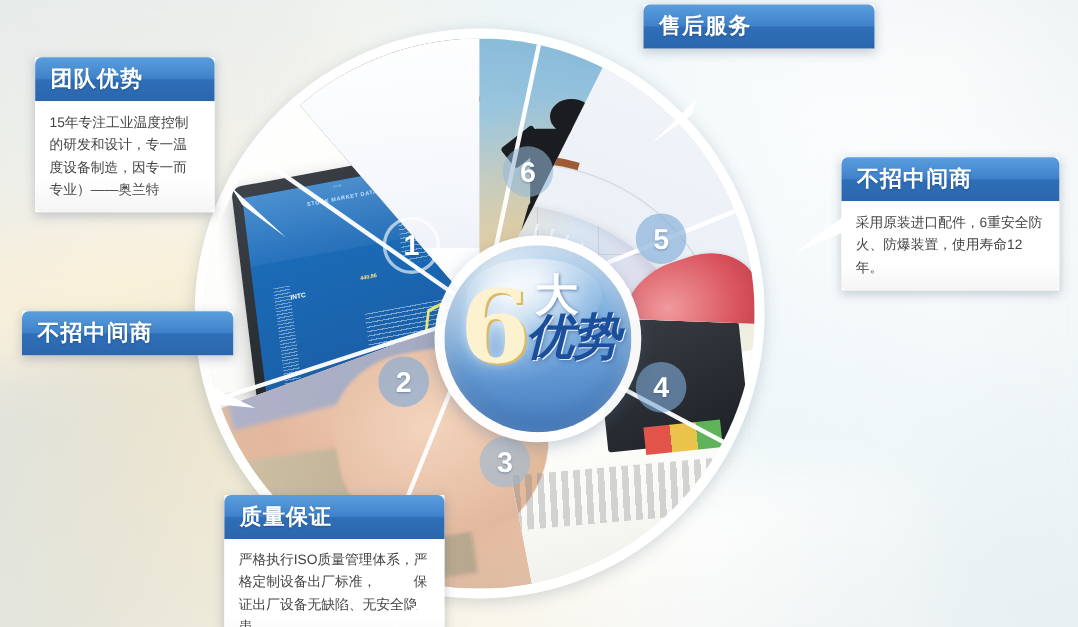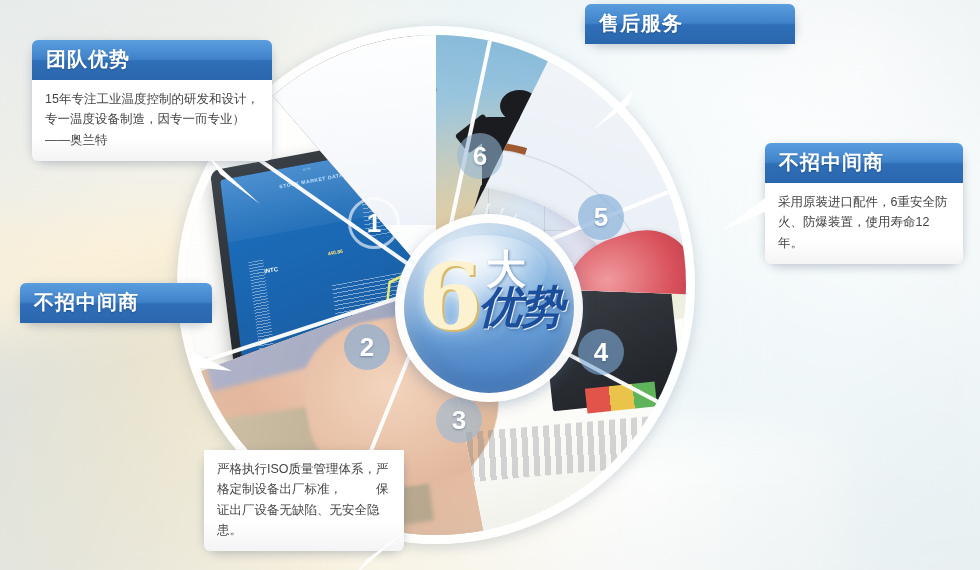--- a/index.html
+++ b/index.html
@@ -216,21 +216,21 @@
   
   .numbadge{position:absolute;width:46px;height:46px;border-radius:50%;
     display:flex;align-items:center;justify-content:center;
     color:#ffffff;font-size:26px;font-weight:bold;
     text-shadow:0 1px 2px rgba(40,70,110,.45);}
   .nb-ring{background:transparent;border:3px solid rgba(255,255,255,.62);}
   .nb-fill{background:rgba(126,170,214,.62);}
   .nb-fill2{background:rgba(150,185,214,.58);}
 
   
-  .card{position:absolute;background:#ffffff;border-radius:16px;
+  .card{position:absolute;background:#ffffff;border-radius:1px;
     box-shadow:0 3px 10px rgba(70,90,115,.3);overflow:visible;}
   .card .hd{border-radius:6px 6px 0 0;padding:6px 14px 7px;
     background:linear-gradient(180deg,#5b9ede 0%,#3f82ca 48%,#2f6fb8 52%,#2a66ad 100%);
     color:#ffffff;font-size:20px;font-weight:bold;letter-spacing:1px;
     text-shadow:0 1px 2px rgba(0,0,0,.22);}
   .card .bd{padding:9px 13px 11px;color:#444444;font-size:12.5px;line-height:1.62;
     background:linear-gradient(180deg,#ffffff 0%,#ffffff 70%,#f4f4f4 100%);
     border-radius:0 0 6px 6px;}
   .tail{position:absolute;width:0;height:0;}
 
@@ -380,21 +380,21 @@
   <div id="center">
     <div class="halo"></div>
     <div class="ball">
       <div class="gloss"></div>
       <div class="six">6</div>
       <div class="da">大</div>
       <div class="ys">优势</div>
     </div>
   </div>
 
-  <div class="card" style="left:32px;top:40px;width:240px">
+  <div class="card" style="left:32px;top:52px;width:163px">
     <div class="hd">团队优势</div>
     <div class="bd">15年专注工业温度控制的研发和设计，专一温度设备制造，因专一而专业）——奥兰特</div>
     <svg class="tail" style="left:178px;top:118px;width:52px;height:48px;overflow:visible" viewBox="0 0 52 48">
       <path d="M0,0 L50,46 L10,16 Z" fill="#ffffff"></path>
     </svg>
   </div>
 
   <div class="card" style="left:585px;top:4px;width:210px">
     <div class="hd">售后服务</div>
     <svg class="tail" style="left:8px;top:86px;width:46px;height:46px;overflow:visible" viewBox="0 0 46 46">
@@ -405,20 +405,21 @@
   <div class="card" style="left:765px;top:143px;width:198px">
     <div class="hd">不招中间商</div>
     <div class="bd">采用原装进口配件，6重安全防火、防爆装置，使用寿命12年。</div>
     <svg class="tail" style="left:-44px;top:52px;width:50px;height:46px;overflow:visible" viewBox="0 0 50 46">
       <path d="M48,0 L0,36 L46,16 Z" fill="#ffffff"></path>
     </svg>
   </div>
 
 
   <div class="card" style="left:204px;top:450px;width:200px">
+    <div class="hd">质量保证</div>
     <div class="bd"><span>严格执行ISO质量管理体系，严格定制设备出厂标准，</span><span class="spacer"></span><span>保证出厂设备无缺陷、无安全隐患。</span></div>
     <svg class="tail" style="left:152px;top:80px;width:50px;height:46px;overflow:visible" viewBox="0 0 50 46">
       <path d="M0,44 L48,2 L10,30 Z" fill="#ffffff"></path>
     </svg>
   </div>
 
   <div class="card" style="left:20px;top:283px;width:192px">
     <div class="hd">不招中间商</div>
     <svg class="tail" style="left:166px;top:66px;width:48px;height:44px;overflow:visible" viewBox="0 0 48 44">
       <path d="M0,0 L46,22 L6,18 Z" fill="#ffffff"></path>

